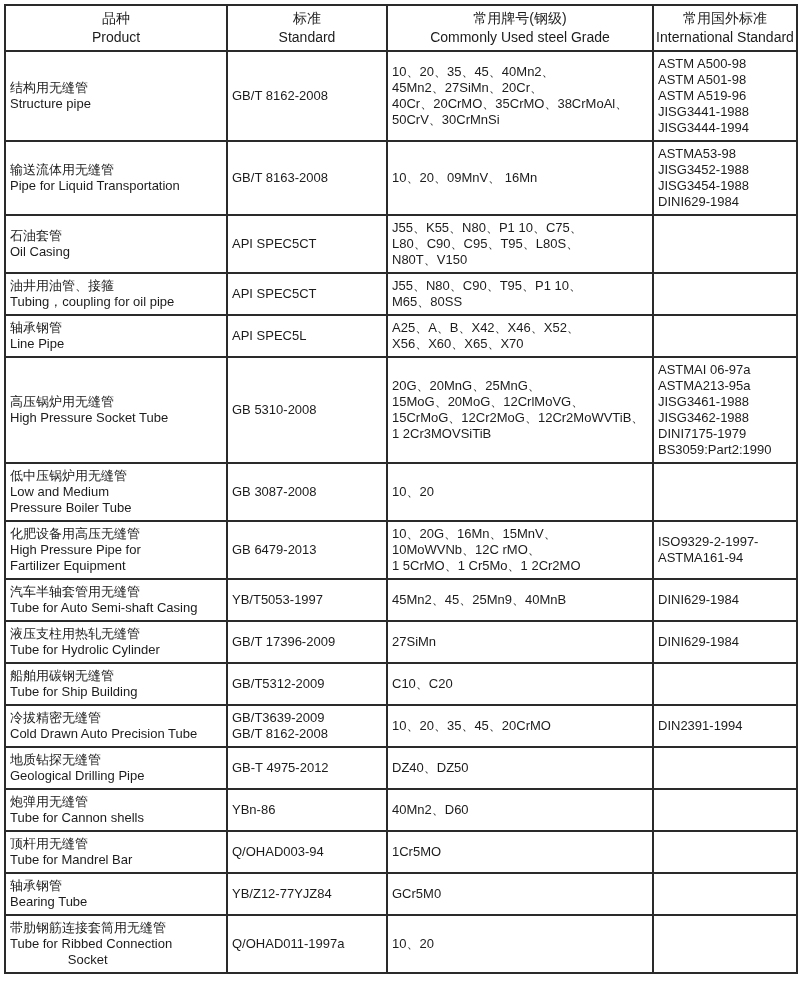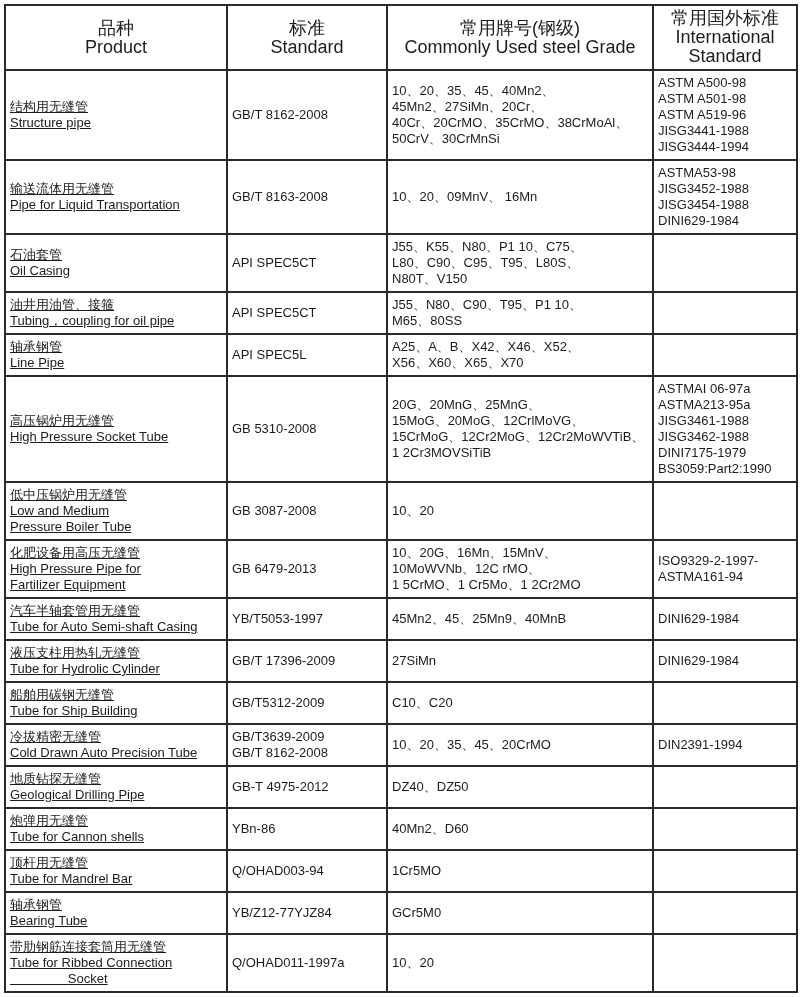--- a/index.html
+++ b/index.html
@@ -25,36 +25,36 @@
   table.spec-table td {
     border: 2px solid #2a2a2a;
     vertical-align: middle;
     white-space: pre-wrap;
     word-wrap: break-word;
     box-sizing: border-box;
   }
   table.spec-table th {
     font-weight: normal;
     text-align: center;
-    font-size: 18px;
+    font-size: 14px;
     line-height: 19px;
     padding: 3px 1px;
     height: 44px;
   }
   table.spec-table td {
     font-size: 13px;
     line-height: 16px;
     padding: 4px 4px;
     text-align: left;
   }
   col.c-product { width: 222px; }
   col.c-standard { width: 160px; }
   col.c-grade { width: 266px; }
   col.c-intl { width: 144px; }
-  td.product-cell { padding-left: 13px; font-size: 13.5px; text-decoration: underline; }
+  td.product-cell { padding-left: 13px; font-size: 13.5px; }
   td.standard-cell { padding-left: 14px; font-size: 13.5px; }
   td.grade-cell { padding-left: 11px; margin-left: 19px; }
   td.international-cell { padding-left: 12px; margin-left: 8px; }
 </style>
 </head>
 <body>
 
 <div class="page">
   <table class="spec-table">
     <colgroup>

